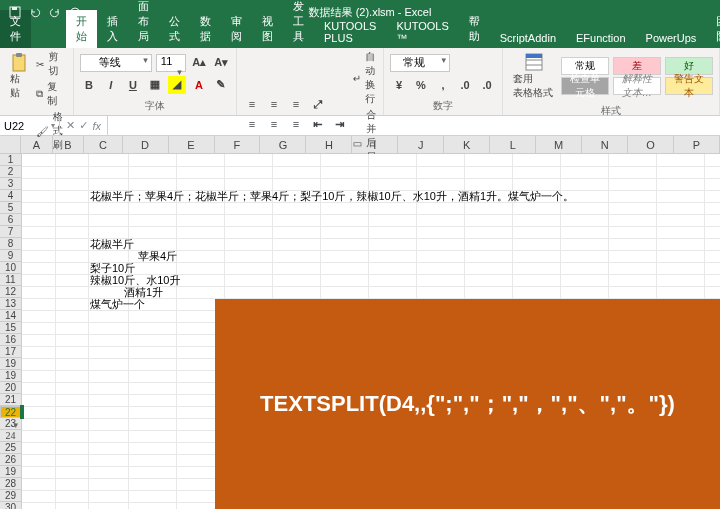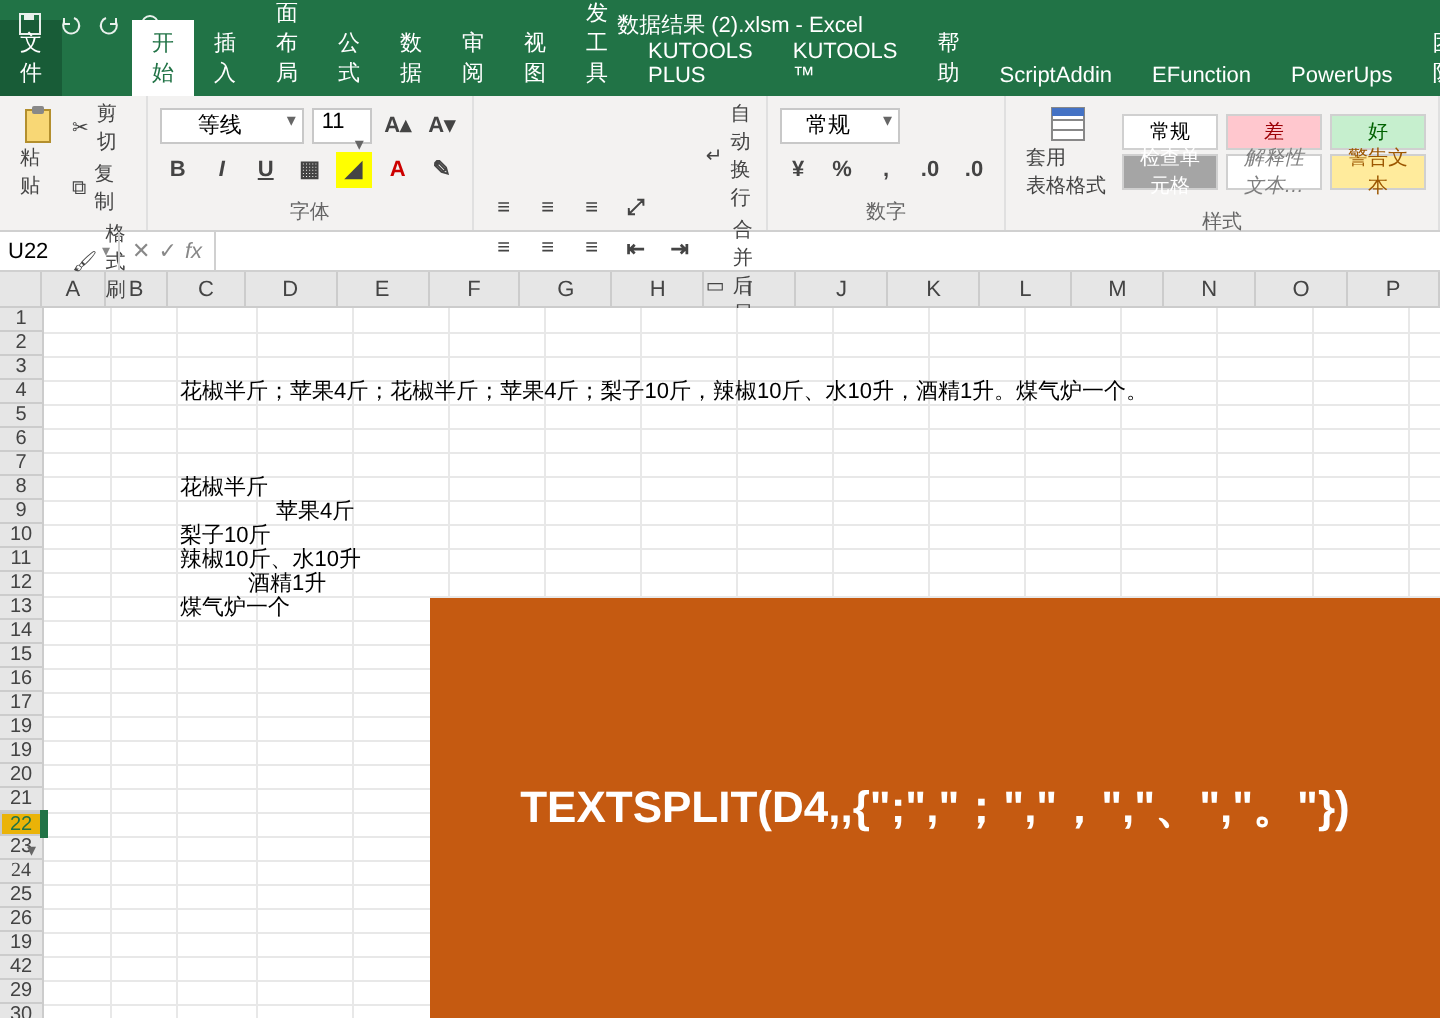--- a/index.html
+++ b/index.html
@@ -293,21 +293,21 @@
         <div class="rowhead" style="height: 12px;">19</div>
         <div class="rowhead" style="height: 12px;">19</div>
         <div class="rowhead" style="height: 12px;">20</div>
         <div class="rowhead" style="height: 12px;">21</div>
         <div class="rowhead sel" style="height: 12px;">22</div>
         <div class="rowhead" style="height: 12px;">23</div>
         <div class="rowhead" style="height: 12px; font-family: Liberation Serif, serif;">24</div>
         <div class="rowhead" style="height: 12px;">25</div>
         <div class="rowhead" style="height: 12px;">26</div>
         <div class="rowhead" style="height: 12px;">19</div>
-        <div class="rowhead" style="height: 12px;">42</div>
+        <div class="rowhead" style="height: 12px;">28</div>
         <div class="rowhead" style="height: 12px;">29</div>
         <div class="rowhead" style="height: 12px;">30</div>
       </div>
     <div class="cells" id="cells">
         <div class="gridline-v" style="left: 33px;"></div>
         <div class="gridline-v" style="left: 66px;"></div>
         <div class="gridline-v" style="left: 106px;"></div>
         <div class="gridline-v" style="left: 154px;"></div>
         <div class="gridline-v" style="left: 202px;"></div>
         <div class="gridline-v" style="left: 250px;"></div>

